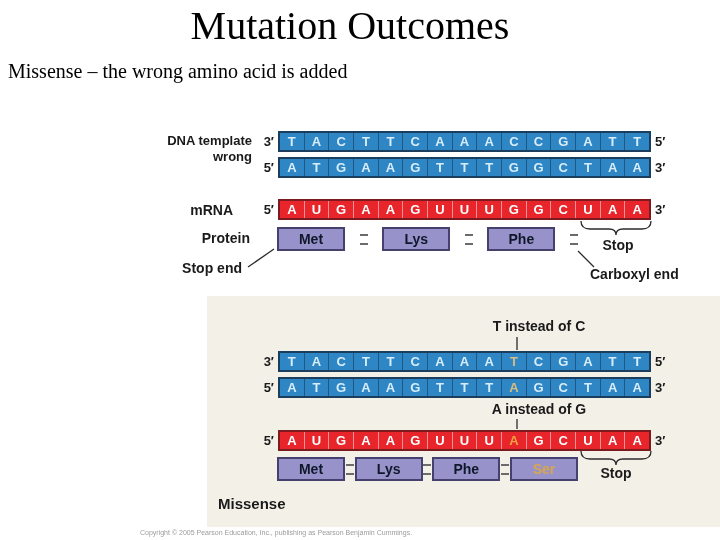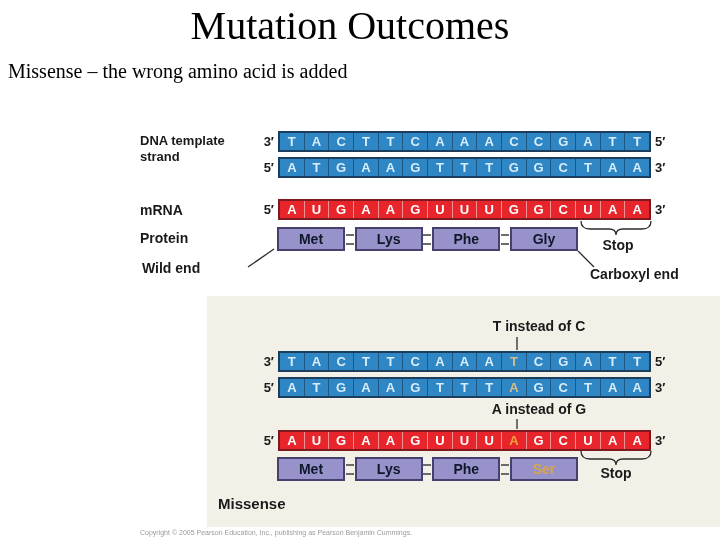--- a/index.html
+++ b/index.html
@@ -6,21 +6,21 @@
   .slide{position:relative;width:720px;height:540px;background:#ffffff;overflow:hidden;
          font-family:"Liberation Sans",sans-serif;}
   .title{position:absolute;top:2px;left:0;width:700px;text-align:center;
          font-family:"Liberation Serif",serif;font-size:40px;color:#000;}
   .subtitle{position:absolute;top:60px;left:8px;
             font-family:"Liberation Serif",serif;font-size:20px;color:#000;white-space:nowrap;}
   .panel{position:absolute;left:207px;top:296px;width:513px;height:231px;background:#f3f0e8;}
 
   .fig-label{position:absolute;font-weight:bold;color:#1a1a1a;font-size:13px;line-height:16px;}
   .fig-label.big{font-size:14px;}
-  .ra{text-align:left;}
+  .ra{text-align:right;}
 
   .seqrow{position:absolute;left:240px;display:flex;align-items:center;height:21px;}
   .seqrow .end{font-weight:bold;font-size:13px;color:#1a1a1a;}
   .end-left{width:38px;box-sizing:border-box;text-align:right;padding-right:4px;}
   .end-right{padding-left:4px;}
   .bar{display:flex;width:373px;height:21px;box-sizing:border-box;}
   .dna .bar{background:#2e86c4;border:2px solid #1c3e5e;}
   .mrna .bar{background:#e8252b;border:2px solid #7c1a1f;}
   .base{flex:1;display:flex;align-items:center;justify-content:center;
         font-weight:bold;font-size:13px;}
@@ -51,21 +51,21 @@
 <div class="slide">
 
   <div class="title">Mutation Outcomes</div>
   <div class="subtitle">Missense – the wrong amino acid is added</div>
 
   <div class="panel"></div>
 
 
   <div class="fig-label ra" style="left:140px;top:133px;width:112px;">
     <div>DNA template</div>
-    <div>strand</div>
+    <div>wrong</div>
   </div>
 
   <div class="seqrow dna" style="top:131px;">
       <span class="end end-left">3′</span>
       <div class="bar">
         <span class="base">T</span>
         <span class="base">A</span>
         <span class="base">C</span>
         <span class="base">T</span>
         <span class="base">T</span>
@@ -128,26 +128,25 @@
     </div>
 
   <div class="fig-label big ra" style="left:140px;top:230px;width:110px;">Protein</div>
   <div class="protrow" style="top:227px;">
       <span class="aa-box">Met</span>
       <span class="peptide-link"></span>
       <span class="aa-box">Lys</span>
       <span class="peptide-link"></span>
       <span class="aa-box">Phe</span>
       <span class="peptide-link"></span>
-      <span class="aa-box">Gly</span>
     </div>
 
   <div class="stop" style="left:618px;top:237px;">Stop</div>
 
-  <div class="fig-label big ra" style="left:142px;top:260px;width:100px;">Wild end</div>
+  <div class="fig-label big ra" style="left:142px;top:260px;width:100px;">Stop end</div>
   <div class="fig-label big" style="left:590px;top:266px;">Carboxyl end</div>
 
   <div class="annotation" style="left:499px;top:318px;">T instead of C</div>
 
   <div class="seqrow dna" style="top:351px;">
       <span class="end end-left">3′</span>
       <div class="bar">
         <span class="base">T</span>
         <span class="base">A</span>
         <span class="base">C</span>

